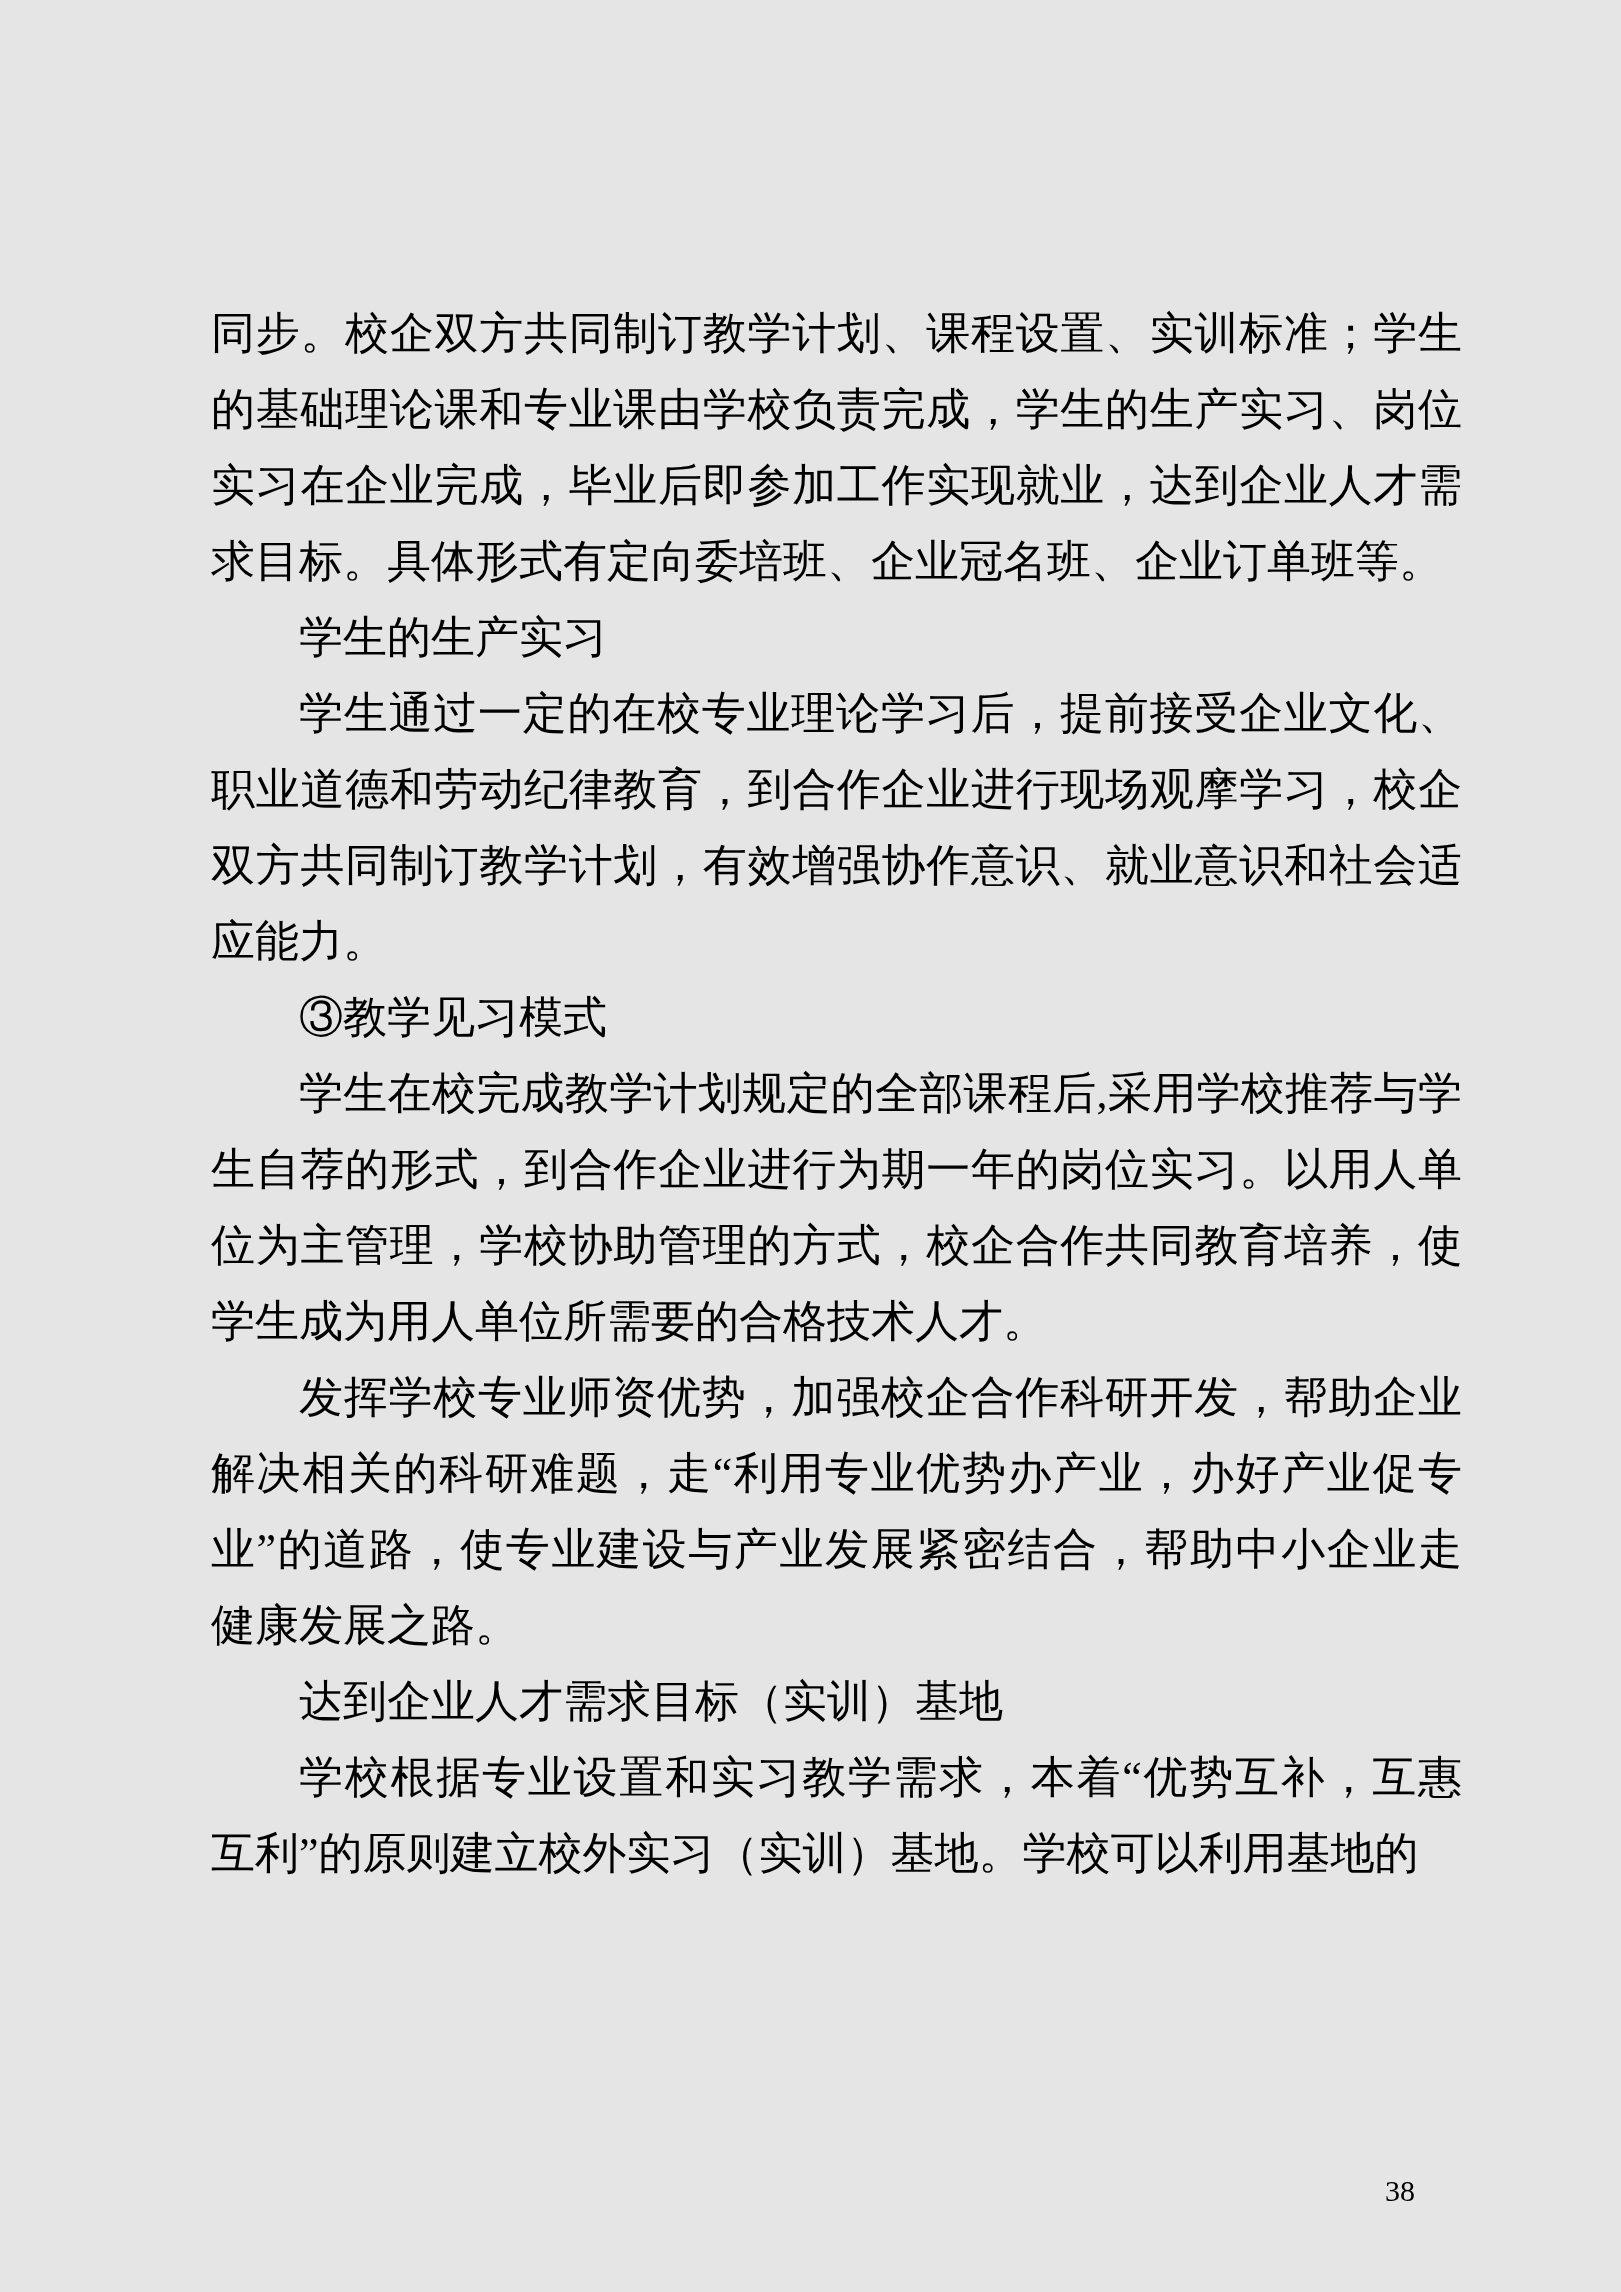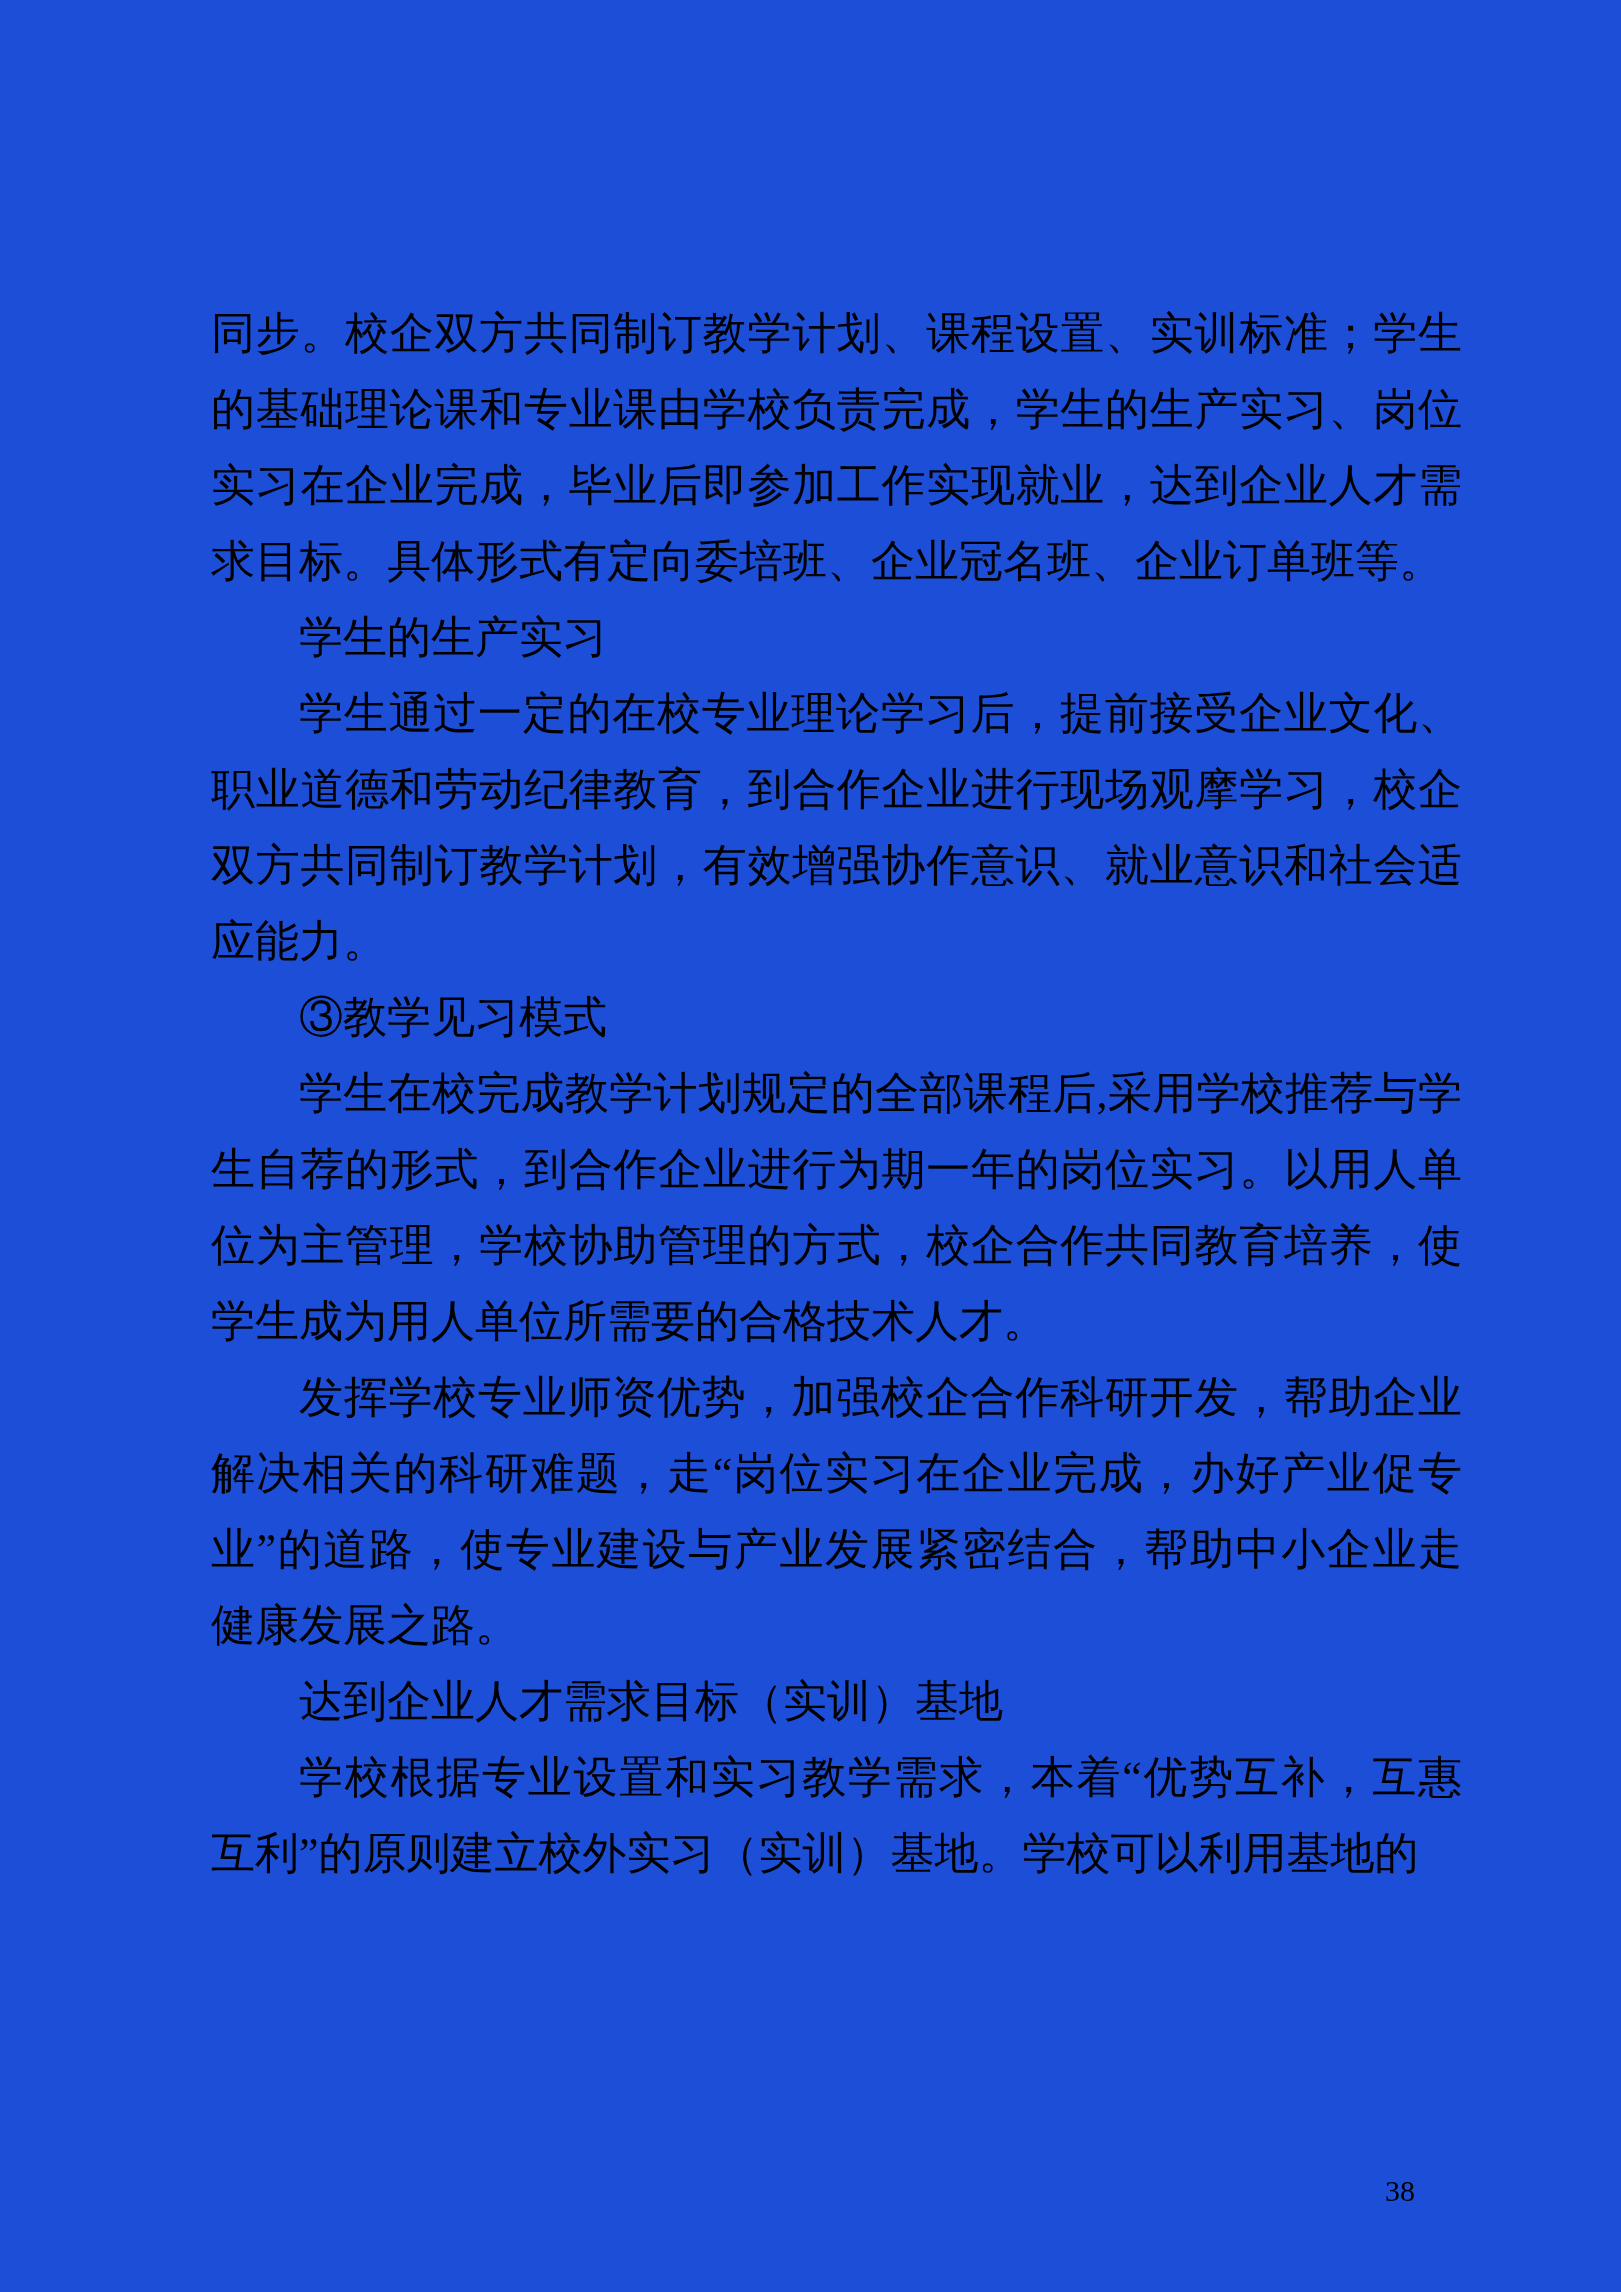--- a/index.html
+++ b/index.html
@@ -4,21 +4,21 @@
 <style>
   html, body {
     margin: 0;
     padding: 0;
     background: #ffffff;
   }
   .page {
     position: relative;
     width: 1621px;
     height: 2293px;
-    background: #1d4ed8;
+    background: #e5e5e5;
     overflow: hidden;
     font-family: "Liberation Serif", "DejaVu Serif", serif;
     color: #000000;
   }
   .text-block {
     position: absolute;
     left: 211px;
     top: 296px;
     width: 1251px;
     font-size: 44px;
@@ -47,19 +47,19 @@
 </head>
 <body>
 
 <div class="page">
   <div class="text-block">
     <p>同步。校企双方共同制订教学计划、课程设置、实训标准；学生的基础理论课和专业课由学校负责完成，学生的生产实习、岗位实习在企业完成，毕业后即参加工作实现就业，达到企业人才需求目标。具体形式有定向委培班、企业冠名班、企业订单班等。</p>
     <p class="indent">学生的生产实习</p>
     <p class="indent">学生通过一定的在校专业理论学习后，提前接受企业文化、职业道德和劳动纪律教育，到合作企业进行现场观摩学习，校企双方共同制订教学计划，有效增强协作意识、就业意识和社会适应能力。</p>
     <p class="indent">③教学见习模式</p>
     <p class="indent">学生在校完成教学计划规定的全部课程后,采用学校推荐与学生自荐的形式，到合作企业进行为期一年的岗位实习。以用人单位为主管理，学校协助管理的方式，校企合作共同教育培养，使学生成为用人单位所需要的合格技术人才。</p>
-    <p class="indent">发挥学校专业师资优势，加强校企合作科研开发，帮助企业解决相关的科研难题，走“岗位实习在企业完成，办好产业促专业”的道路，使专业建设与产业发展紧密结合，帮助中小企业走健康发展之路。</p>
+    <p class="indent">发挥学校专业师资优势，加强校企合作科研开发，帮助企业解决相关的科研难题，走“利用专业优势办产业，办好产业促专业”的道路，使专业建设与产业发展紧密结合，帮助中小企业走健康发展之路。</p>
     <p class="indent">达到企业人才需求目标（实训）基地</p>
     <p class="indent">学校根据专业设置和实习教学需求，本着“优势互补，互惠互利”的原则建立校外实习（实训）基地。学校可以利用基地的</p>
   </div>
   <div class="page-number">38</div>
 </div>
 
 
 </body></html>

